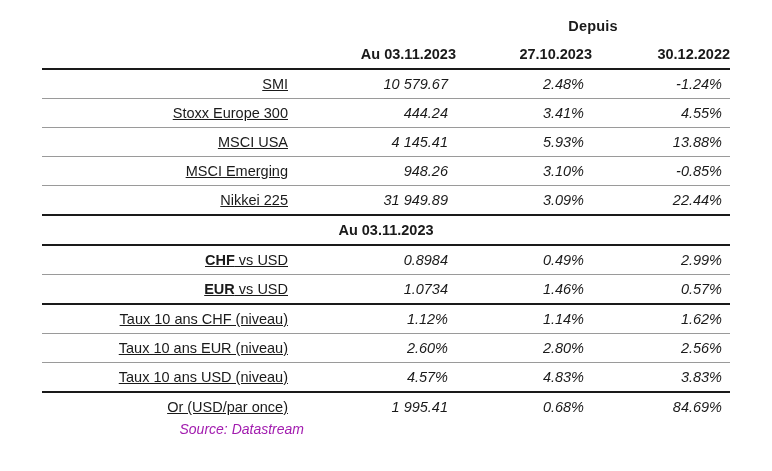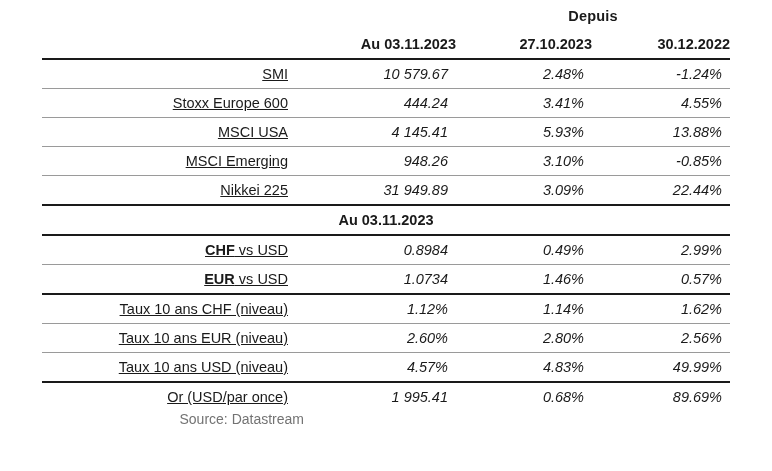--- a/index.html
+++ b/index.html
@@ -11,21 +11,21 @@
     width: 772px;
     height: 471px;
     font-family: "Liberation Sans", sans-serif;
     color: #1a1a1a;
     overflow: hidden;
   }
   .sheet {
     box-sizing: border-box;
     width: 772px;
     height: 471px;
-    padding: 4px 42px 0 42px;
+    padding: 14px 42px 0 42px;
   }
   table.market {
     width: 688px;
     border-collapse: collapse;
     table-layout: fixed;
     font-size: 14.5px;
   }
   table.market td, table.market th {
     padding: 0;
     vertical-align: middle;
@@ -89,23 +89,24 @@
     text-align: center;
     font-weight: bold;
     font-size: 14.5px;
     border-top: 2px solid #1a1a1a;
     border-bottom: 2px solid #1a1a1a;
   }
   .bold-label { font-weight: bold; margin-left: 48px; }
   .source {
     text-align: right;
     padding-right: 16px;
+    font-style: italic;
     font-size: 14px;
     padding-top: 7px;
-    color: #737373;
+    color: #a21caf;
   }
 </style>
 </head>
 <body>
 
 <div class="sheet">
   <table class="market">
     <colgroup>
       <col class="c-label">
       <col class="c-v1">
@@ -130,21 +131,21 @@
         <td colspan="4"></td>
       </tr>
 
       <tr class="data-row first-after-rule">
         <td class="label">SMI</td>
         <td class="val">10 579.67</td>
         <td class="val">2.48%</td>
         <td class="val">-1.24%</td>
       </tr>
       <tr class="data-row">
-        <td class="label">Stoxx Europe 600</td>
+        <td class="label">Stoxx Europe 300</td>
         <td class="val">444.24</td>
         <td class="val">3.41%</td>
         <td class="val">4.55%</td>
       </tr>
       <tr class="data-row">
         <td class="label">MSCI USA</td>
         <td class="val">4 145.41</td>
         <td class="val">5.93%</td>
         <td class="val">13.88%</td>
       </tr>
@@ -191,32 +192,32 @@
       <tr class="data-row">
         <td class="label">Taux 10 ans EUR (niveau)</td>
         <td class="val">2.60%</td>
         <td class="val">2.80%</td>
         <td class="val">2.56%</td>
       </tr>
       <tr class="data-row">
         <td class="label">Taux 10 ans USD (niveau)</td>
         <td class="val">4.57%</td>
         <td class="val">4.83%</td>
-        <td class="val">49.99%</td>
+        <td class="val">3.83%</td>
       </tr>
 
       <tr class="rule-thick">
         <td colspan="4"></td>
       </tr>
 
       <tr class="data-row first-after-rule">
         <td class="label">Or (USD/par once)</td>
         <td class="val">1 995.41</td>
         <td class="val">0.68%</td>
-        <td class="val">89.69%</td>
+        <td class="val">84.69%</td>
       </tr>
 
       <tr>
         <td class="source">Source: Datastream</td>
         <td></td>
         <td></td>
         <td></td>
       </tr>
     </tbody>
   </table>

